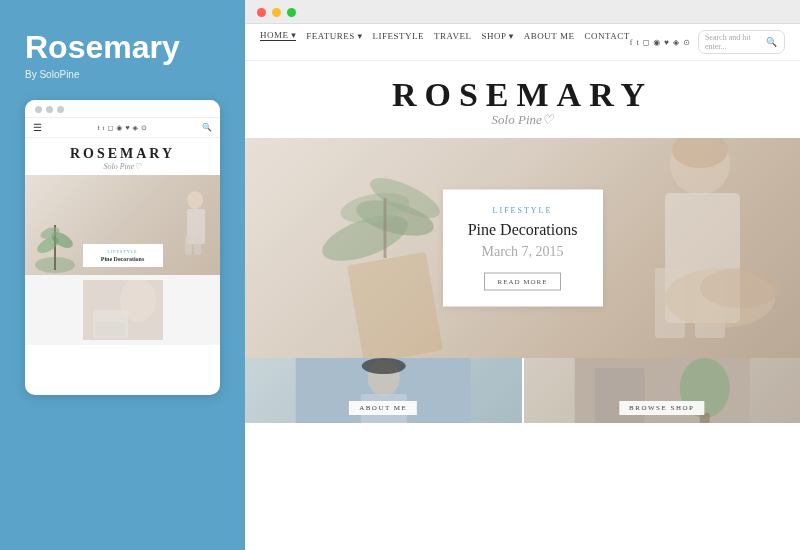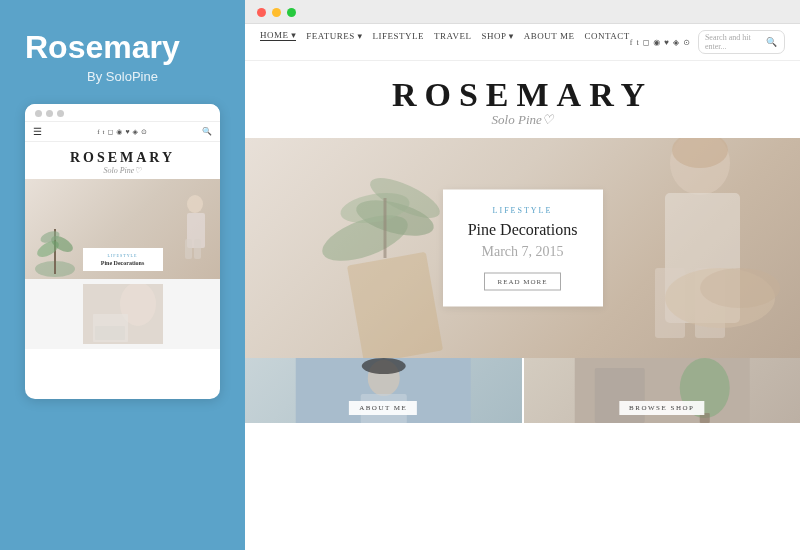--- a/index.html
+++ b/index.html
@@ -34,24 +34,23 @@
     .sidebar-subtitle {
       font-family: Arial, sans-serif;
       font-size: 18px;
       font-weight: 400;
       color: #fff;
       line-height: 1.1;
     }
 
     .sidebar-author {
       font-family: Arial, sans-serif;
-      font-size: 13px;
+      font-size: 10px;
       color: rgba(255,255,255,0.85);
       margin-top: 4px;
-      text-align: center;
     }
 
     
     .mobile-preview {
       background: #fff;
       border-radius: 10px;
       overflow: hidden;
       width: 195px;
       height: 295px;
       box-shadow: 0 2px 12px rgba(0,0,0,0.15);

